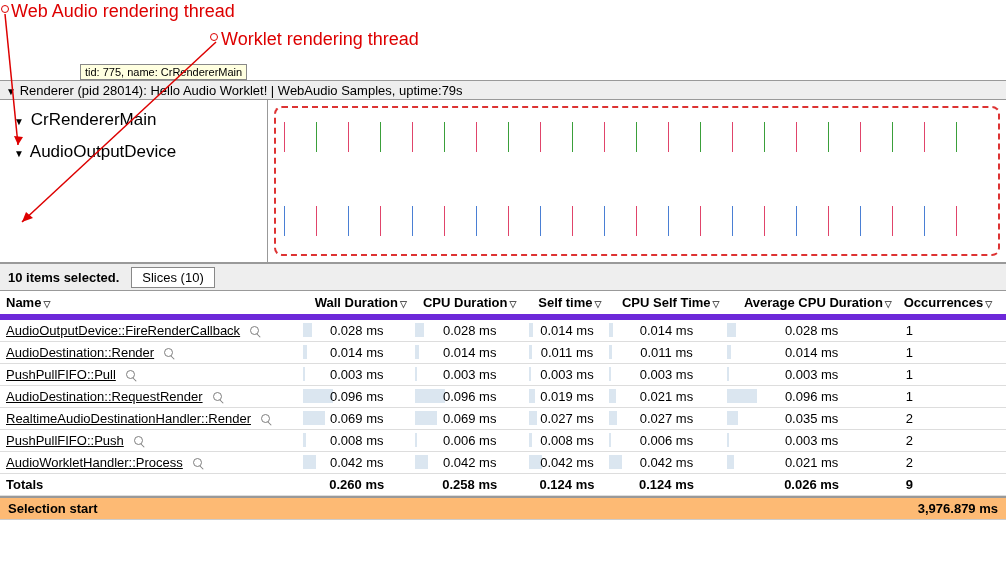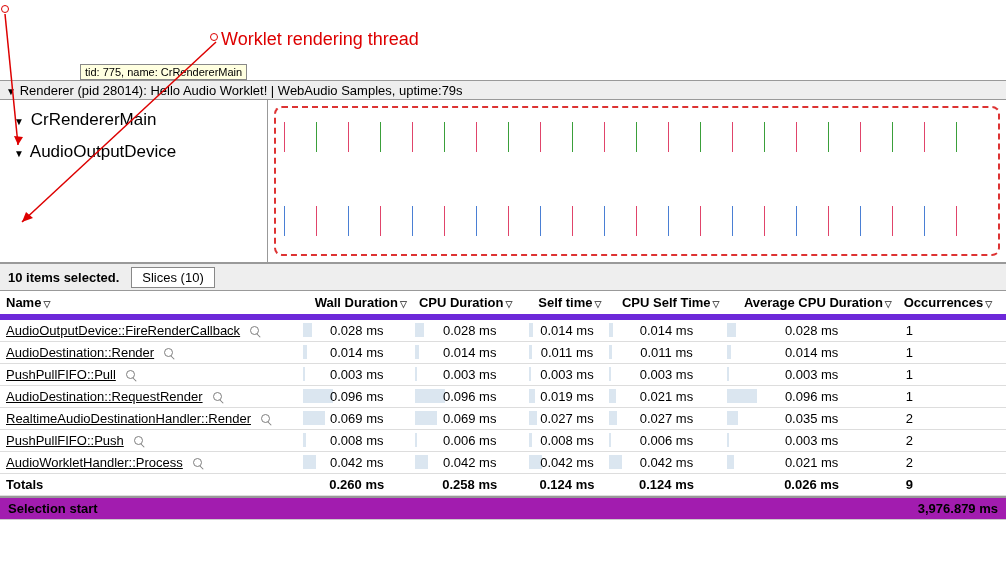--- a/index.html
+++ b/index.html
@@ -42,33 +42,34 @@
   td.num .bar { position: absolute; left: 2px; top: 3px; height: 14px; background: #dbe6f0; }
   td.num .val { position: relative; }
   td.occ { text-align: left; padding-left: 8px; }
   .mag { display: inline-block; width: 12px; height: 12px; vertical-align: middle; margin-left: 10px; opacity: 0.5; }
   .mag::before { content: ""; display: block; width: 7px; height: 7px; border: 1px solid #000; border-radius: 50%; }
   .mag::after { content: ""; display: block; width: 1px; height: 5px; background: #000; transform: rotate(-45deg); margin-left: 8px; margin-top: -2px; }
   
   tr.totals td { font-weight: bold; border-top: 1px solid #999; }
   
   .summary { border-top: 2px solid #999; }
-  .summary-row { display: flex; justify-content: space-between; padding: 3px 8px; font-weight: bold; background: #a21caf; border-bottom: 1px solid #ccc; }
+  .summary-row { display: flex; justify-content: space-between; padding: 3px 8px; font-weight: bold; background: #fdba74; border-bottom: 1px solid #ccc; }
 </style>
 </head>
 <body>
 
 <div class="annotations">
   <svg width="1006" height="280" style="position:absolute;top:0;left:0;pointer-events:none;">
     <line x1="5" y1="14" x2="18" y2="145" stroke="#d00" stroke-width="1.5"></line>
     <polygon points="18,145 14,136 23,137" fill="#d00"></polygon>
     <line x1="216" y1="42" x2="22" y2="222" stroke="#d00" stroke-width="1.5"></line>
     <polygon points="22,222 26,212 33,218" fill="#d00"></polygon>
   </svg>
   <span class="anno-circle" style="left:1px; top:5px;"></span>
+  <span class="anno-label" style="left:11px; top:1px;">Web Audio rendering thread</span>
   <span class="anno-circle" style="left:210px; top:33px;"></span>
   <span class="anno-label" style="left:221px; top:29px;">Worklet rendering thread</span>
 </div>
 
 <div class="process-header">
   <span class="disclose">▼</span>
   <span>Renderer (pid 28014): Hello Audio Worklet! | WebAudio Samples, uptime:79s</span>
 </div>
 
 <div class="tree-panel">
@@ -141,21 +142,21 @@
 <div class="selected-bar">
   <span class="bold">10 items selected.</span>
   <button class="tab-btn">Slices (10)</button>
 </div>
 
 <table>
   <thead>
     <tr>
       <th><span>Name</span><span class="tri">▽</span></th>
       <th style="text-align:right"><span>Wall Duration</span><span class="tri">▽</span></th>
-      <th style="text-align:left"><span>CPU Duration</span><span class="tri">▽</span></th>
+      <th style="text-align:center"><span>CPU Duration</span><span class="tri">▽</span></th>
       <th style="text-align:right"><span>Self time</span><span class="tri">▽</span></th>
       <th style="text-align:right"><span>CPU Self Time</span><span class="tri">▽</span></th>
       <th style="text-align:right"><span>Average CPU Duration</span><span class="tri">▽</span></th>
       <th><span>Occurrences</span><span class="tri">▽</span></th>
     </tr>
   </thead>
   <tbody id="tbody">
       <tr>
         <td class="name">AudioOutputDevice::FireRenderCallback<span class="mag"></span></td>
         <td class="num"><span class="bar" style="width:9px"></span><span class="val">0.028 ms</span></td>

